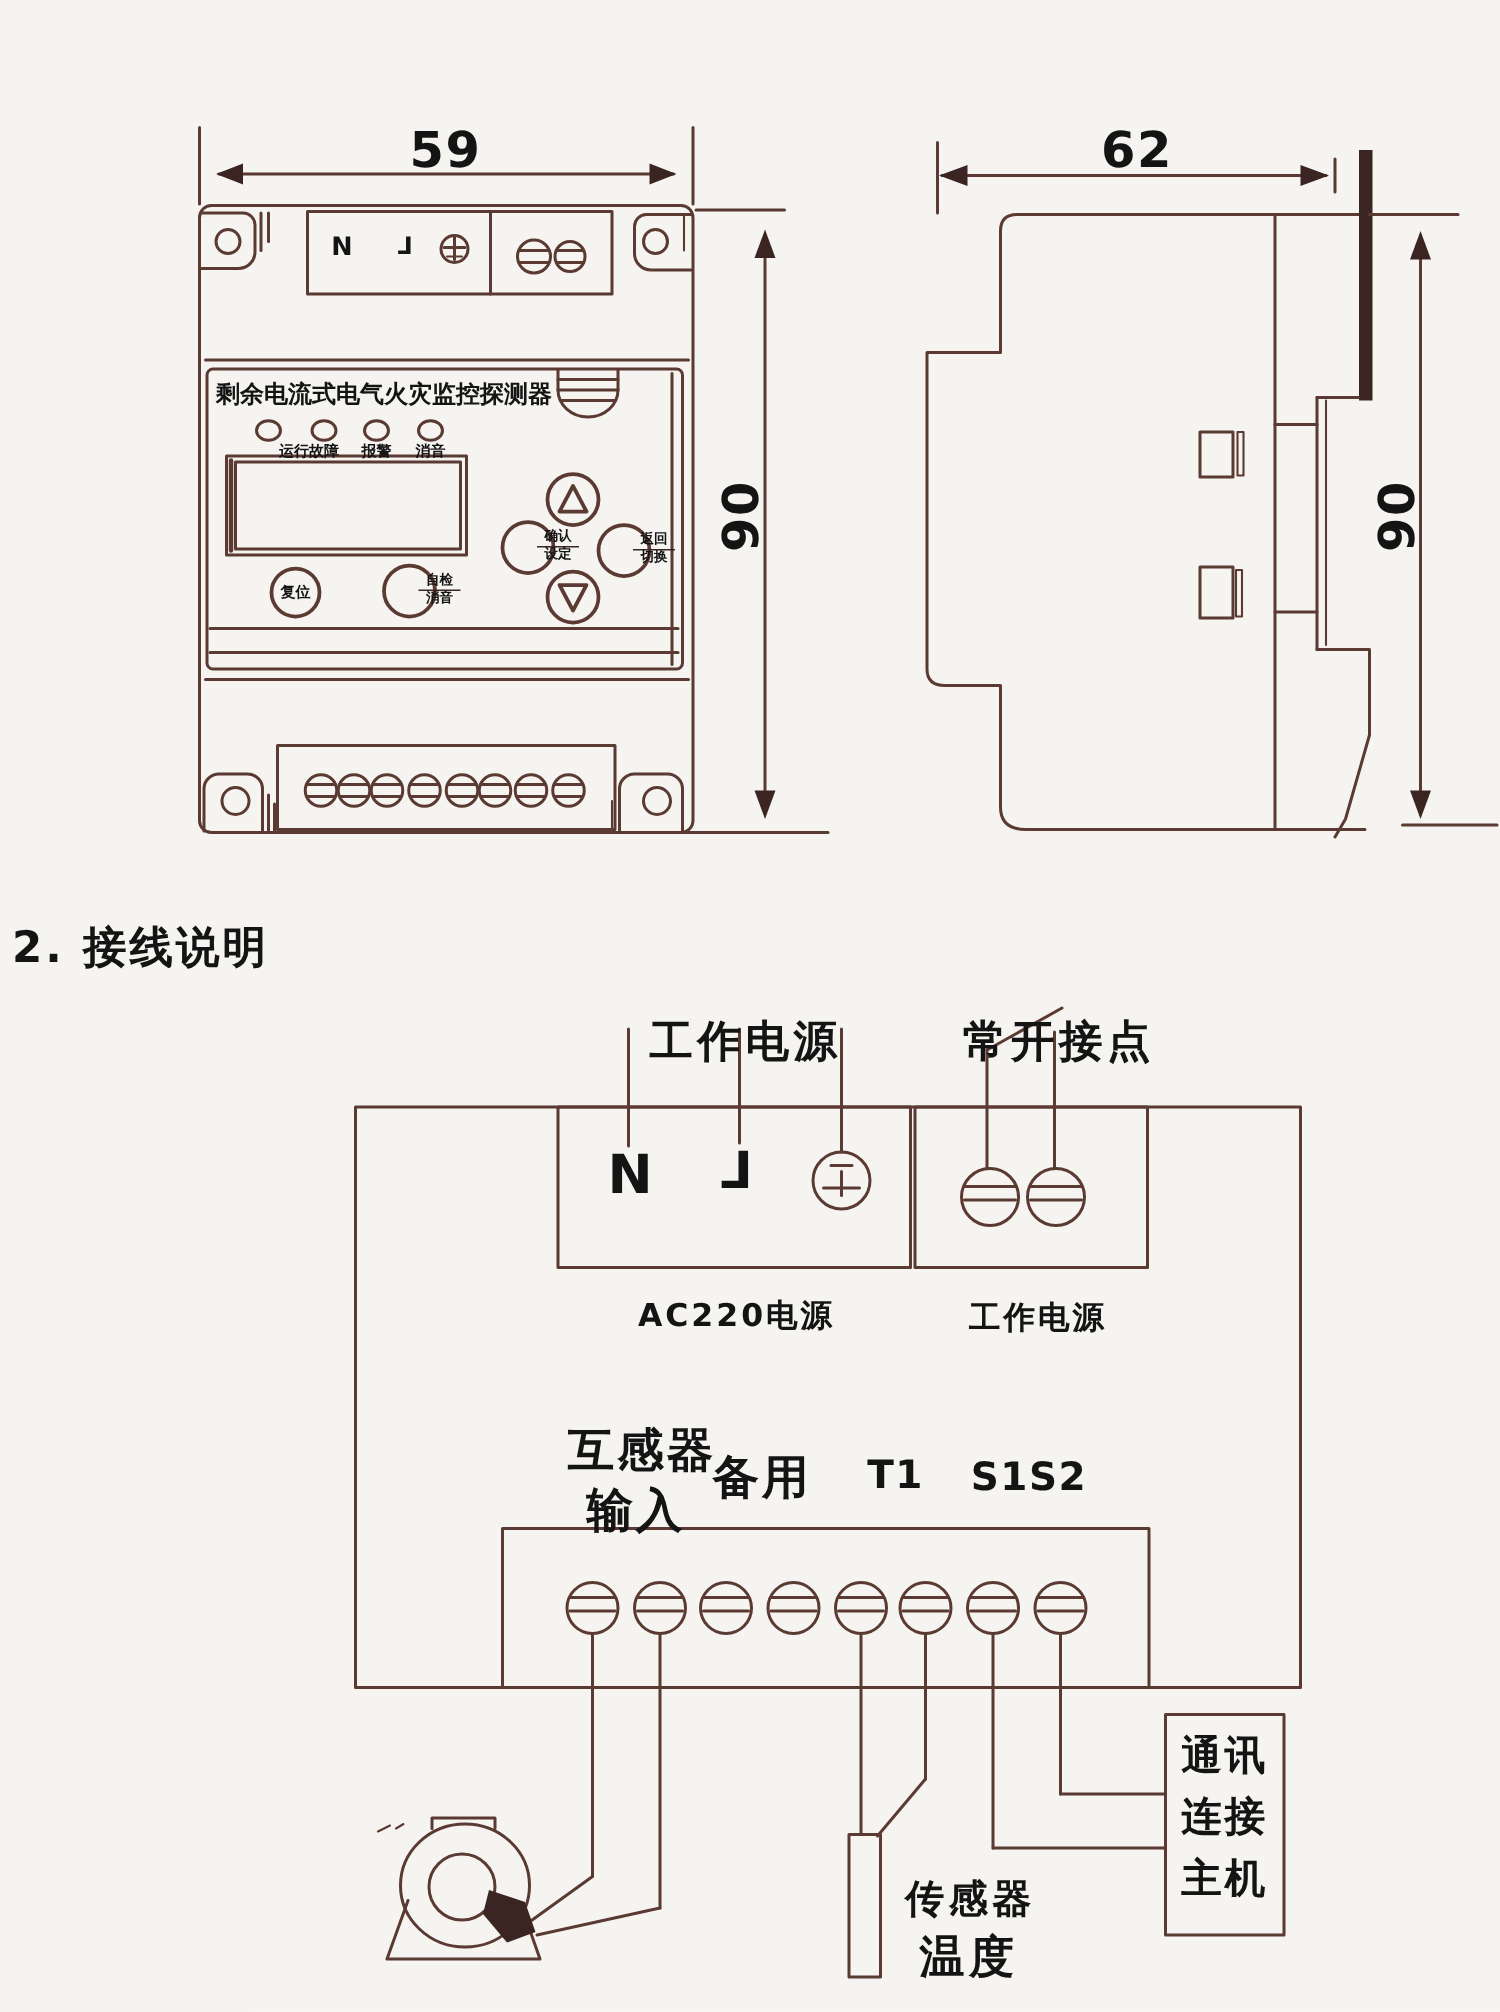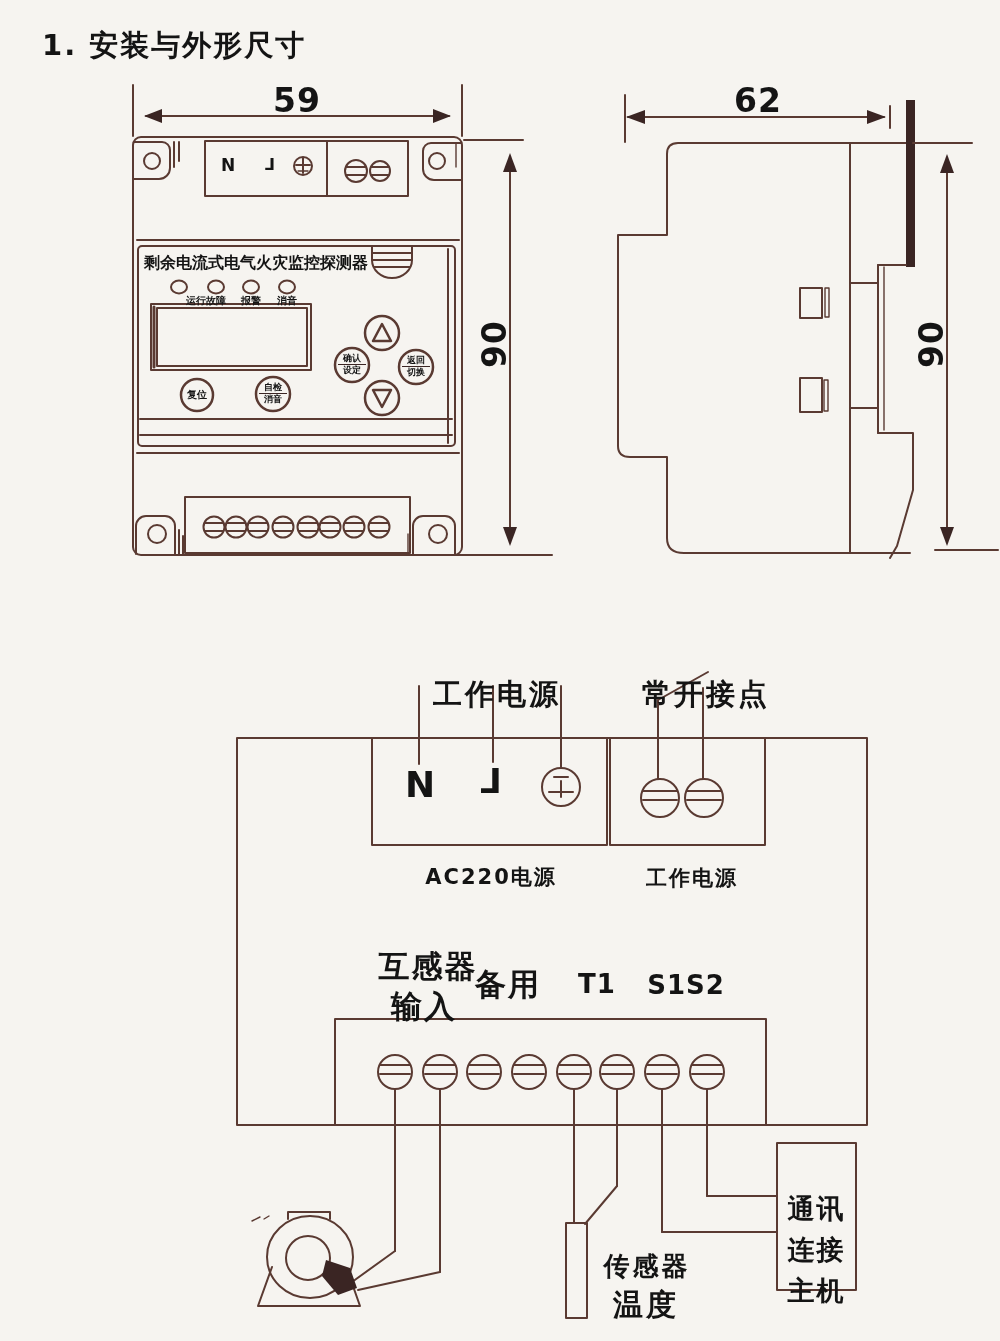--- a/index.html
+++ b/index.html
@@ -16,24 +16,24 @@
   .cmir{transform:translate(-50%,-50%) scaleX(-1);}
   .h{font-size:29px;letter-spacing:2px;}
   .dim{font-size:33px;letter-spacing:1px;}
   .big-n{font-size:36px;}
   .wire-lbl{font-size:29px;letter-spacing:3px;margin-top:46px;}
   .med-lbl{font-size:21px;letter-spacing:2px;}
   .ct-lbl{font-size:31px;letter-spacing:2px;}
   .tn-lbl{font-size:26px;letter-spacing:1px;text-align:center;}
   .panel-title{font-size:16px;letter-spacing:0px;}
   .tiny{font-size:10px;}
-  .btn2{width:28px;font-size:9px;line-height:11px;text-align:center;font-weight:bold;color:#141414;position:absolute;}
+  .btn2{width:28px;font-size:9px;line-height:11px;text-align:center;font-weight:bold;color:#141414;position:absolute;margin-left:20px;}
   .btn2 span{display:block;}
   .btn2 span:first-child{border-bottom:1.5px solid #3a2523;}
-  .commtxt{position:absolute;font-size:27px;font-weight:bold;color:#141414;text-align:center;width:79px;line-height:41px;letter-spacing:2px;margin-top:38px;}
+  .commtxt{position:absolute;font-size:27px;font-weight:bold;color:#141414;text-align:center;width:79px;line-height:41px;letter-spacing:2px;}
 </style>
 </head>
 <body>
 
 <div class="page">
 
 <svg class="art" width="1000" height="1341" viewBox="0 0 1000 1341">
 
   <g>
     <rect x="133" y="137" width="329" height="418" rx="8"></rect>
@@ -307,21 +307,20 @@
 
   <g>
     <rect x="566" y="1223" width="21" height="95"></rect>
   </g>
 
   <g>
     <rect x="777" y="1143" width="79" height="147" fill="#f6f4f0"></rect>
   </g>
 </svg>
 
-<div class="label h" style="left:42px;top:26px;">1. 安装与外形尺寸</div>
 
 <div class="label dim c" style="left:297px;top:100px;">59</div>
 <div class="label dim crot" style="left:494px;top:344px;">90</div>
 <div class="label dim c" style="left:758px;top:100px;">62</div>
 <div class="label dim crot" style="left:931px;top:344px;">90</div>
 
 <div class="label c" style="left:228px;top:165px;font-size:17px;">N</div>
 <div class="label cmir" style="left:270px;top:164px;font-size:16px;">L</div>
 
 <div class="label panel-title" style="left:144px;top:253px;">剩余电流式电气火灾监控探测器</div>
@@ -337,20 +336,21 @@
 <div class="btn2" style="left:402px;top:355px;">
   <span>返回</span>
   <span>切换</span>
 </div>
 <div class="label tiny c" style="left:197px;top:395px;">复位</div>
 <div class="btn2" style="left:259px;top:382px;">
   <span>自检</span>
   <span>消音</span>
 </div>
 
+<div class="label h" style="left:8px;top:612px;">2. 接线说明</div>
 <div class="label wire-lbl c" style="left:497px;top:649px;">工作电源</div>
 <div class="label wire-lbl c" style="left:706px;top:649px;">常开接点</div>
 
 <div class="label big-n c" style="left:420px;top:784px;">N</div>
 <div class="label cmir" style="left:491px;top:781px;font-size:34px;">L</div>
 
 <div class="label med-lbl c" style="left:491px;top:877px;">AC220电源</div>
 <div class="label med-lbl c" style="left:692px;top:878px;">工作电源</div>
 
 <div class="label ct-lbl c" style="left:428px;top:967px;">互感器</div>

